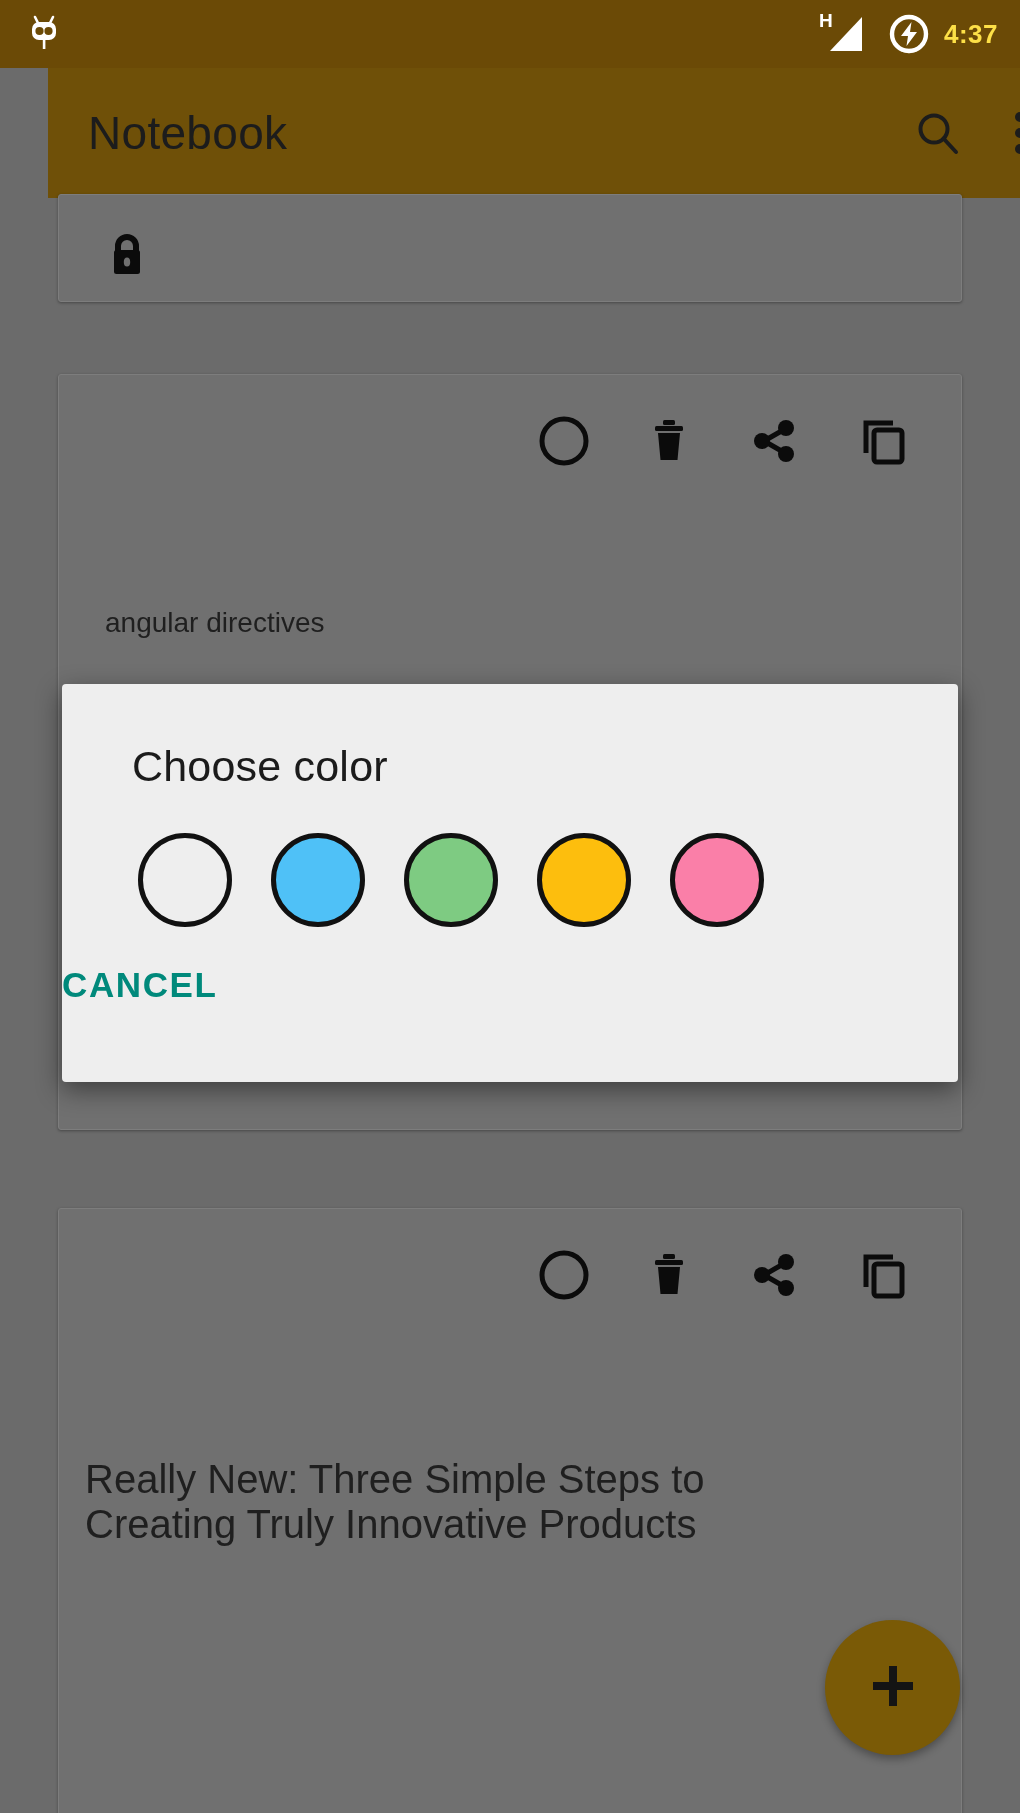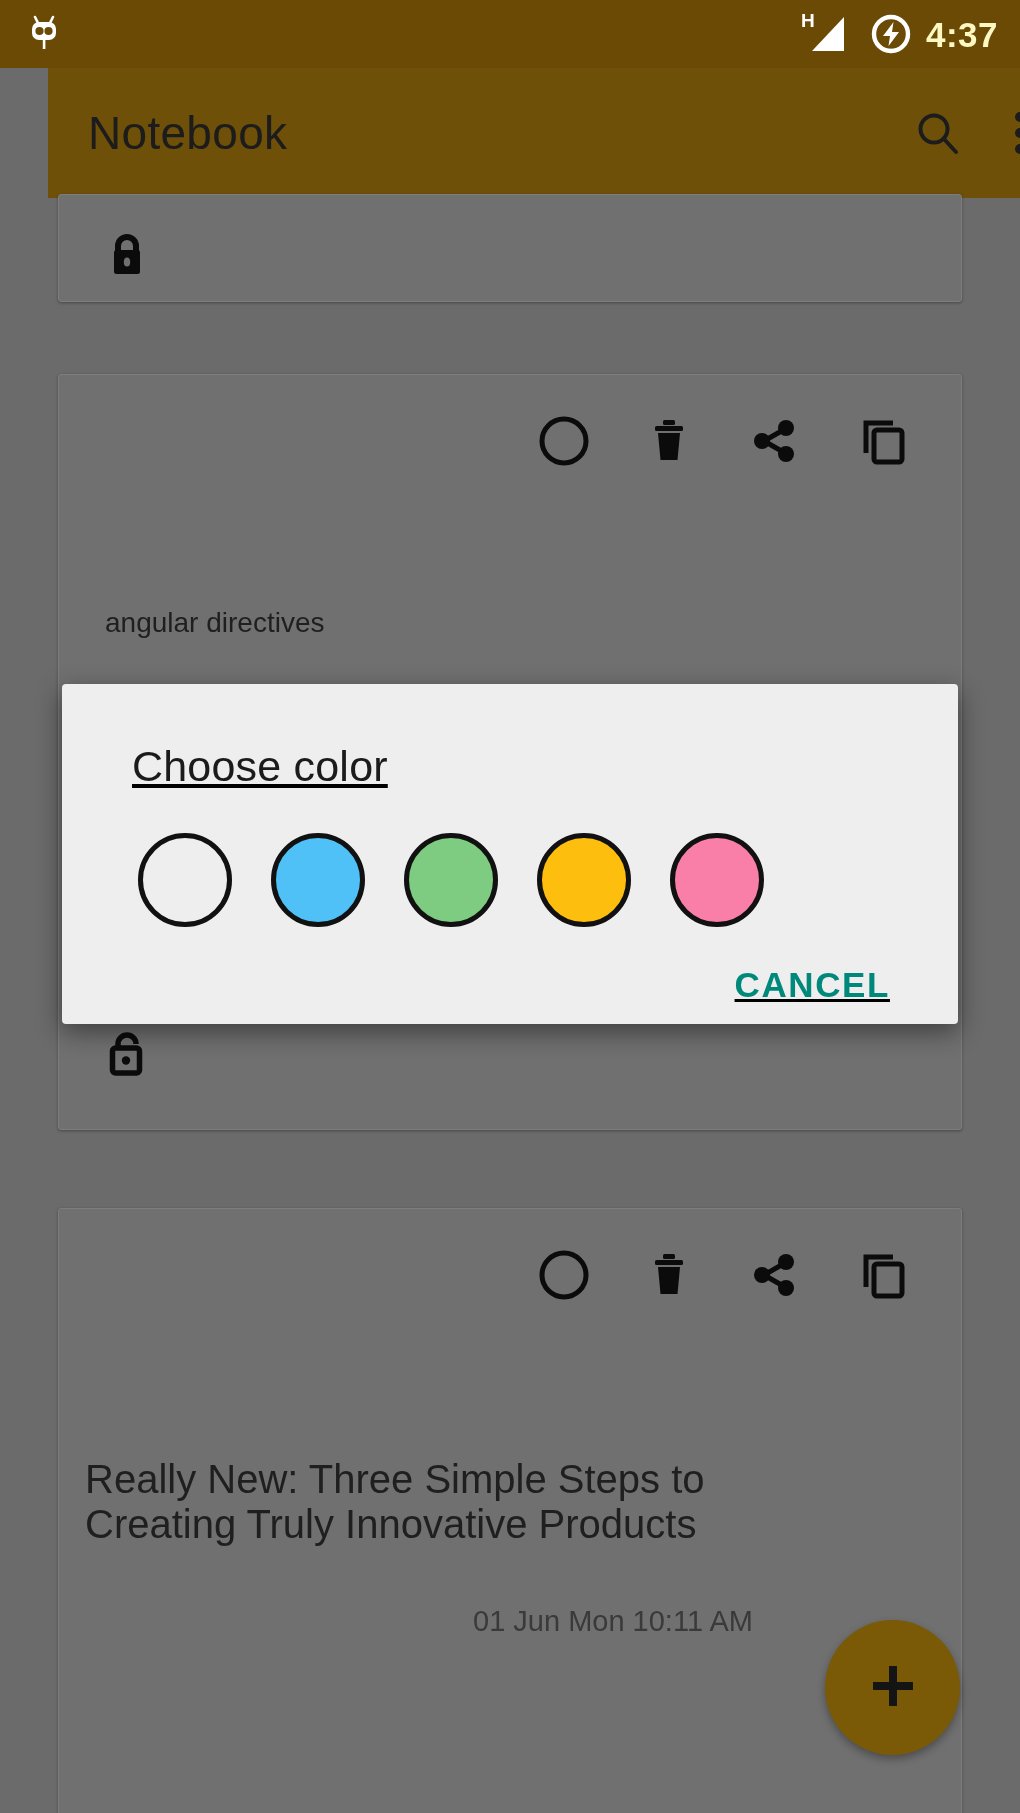--- a/index.html
+++ b/index.html
@@ -28,22 +28,22 @@
     height: 68px;
     background: #6b4a06;
     display: flex;
     align-items: center;
     padding: 0 22px;
   }
   #status-bar .sb-left { display: flex; align-items: center; flex: 0 0 auto; }
   #status-bar .sb-spacer { flex: 1 1 auto; }
   #status-bar .sb-right { display: flex; align-items: center; gap: 14px; }
   .sb-time {
-    color: #fef9c3;
-    font-size: 35px;
+    color: #fde047;
+    font-size: 26px;
     font-weight: bold;
     letter-spacing: .5px;
     line-height: 1;
   }
   .sb-signal { position: relative; width: 56px; height: 42px; }
   .sb-signal .h-letter {
     position: absolute; left: 1px; top: -2px;
     color: #fff; font-size: 19px; font-weight: bold; line-height: 1;
   }
   .sb-battery { width: 42px; height: 42px; }
@@ -131,25 +131,24 @@
     position: absolute;
     left: 0; top: 0;
     width: 1020px; height: 1813px;
     background: rgba(0,0,0,0.0);
   }
   #color-dialog {
     position: absolute;
     left: 62px;
     top: 684px;
     width: 896px;
-    height: 340px;
+    height: 398px;
     background: #eeeeee;
     border-radius: 4px;
     box-shadow: 0 8px 26px rgba(0,0,0,.45);
-    text-decoration: underline;
   }
   #color-dialog .dlg-title {
     font-size: 43px;
     color: #1b1b1b;
     padding: 58px 0 0 70px;
     letter-spacing: .2px;
   }
   #swatch-row {
     display: flex;
     align-items: center;
@@ -158,21 +157,21 @@
   }
   .swatch {
     width: 94px;
     height: 94px;
     border-radius: 50%;
     border: 5px solid #111111;
     flex: 0 0 auto;
   }
   #dialog-buttons {
     display: flex;
-    justify-content: flex-end;
+    justify-content: flex-start;
     padding: 38px 68px 0 0;
   }
   #cancel-button {
     background: none;
     border: none;
     color: #00897b;
     font-family: "Liberation Sans", sans-serif;
     font-size: 35px;
     font-weight: bold;
     letter-spacing: 1.6px;
@@ -324,24 +323,20 @@
           </svg>
         </span>
         <span class="icon-btn">
           <svg width="52" height="52" viewBox="0 0 52 52" aria-hidden="true">
             <path d="M9 38 V8 h27" fill="none" stroke="#0b0b0b" stroke-width="5"></path>
             <rect x="17" y="15" width="28" height="32" rx="3" fill="none" stroke="#0b0b0b" stroke-width="5"></rect>
           </svg>
         </span>
       </div>
       <div class="card-title" style="padding-top:156px; padding-right:200px;">Really New: Three Simple Steps to Creating Truly Innovative Products</div>
-      <div class="card-footer" style="padding-top:58px;">
-        <span></span>
-        <span class="card-date" style="padding-right:162px;">01 Jun Mon 10:11 AM</span>
-      </div>
     </div>
 
   </div>
 
   <div id="fab" style="background: rgb(122, 90, 6);">
     <span>
       <svg width="60" height="60" viewBox="0 0 60 60" aria-hidden="true">
         <rect x="26" y="10" width="8" height="40" fill="#141414"></rect>
         <rect x="10" y="26" width="40" height="8" fill="#141414"></rect>
       </svg>

